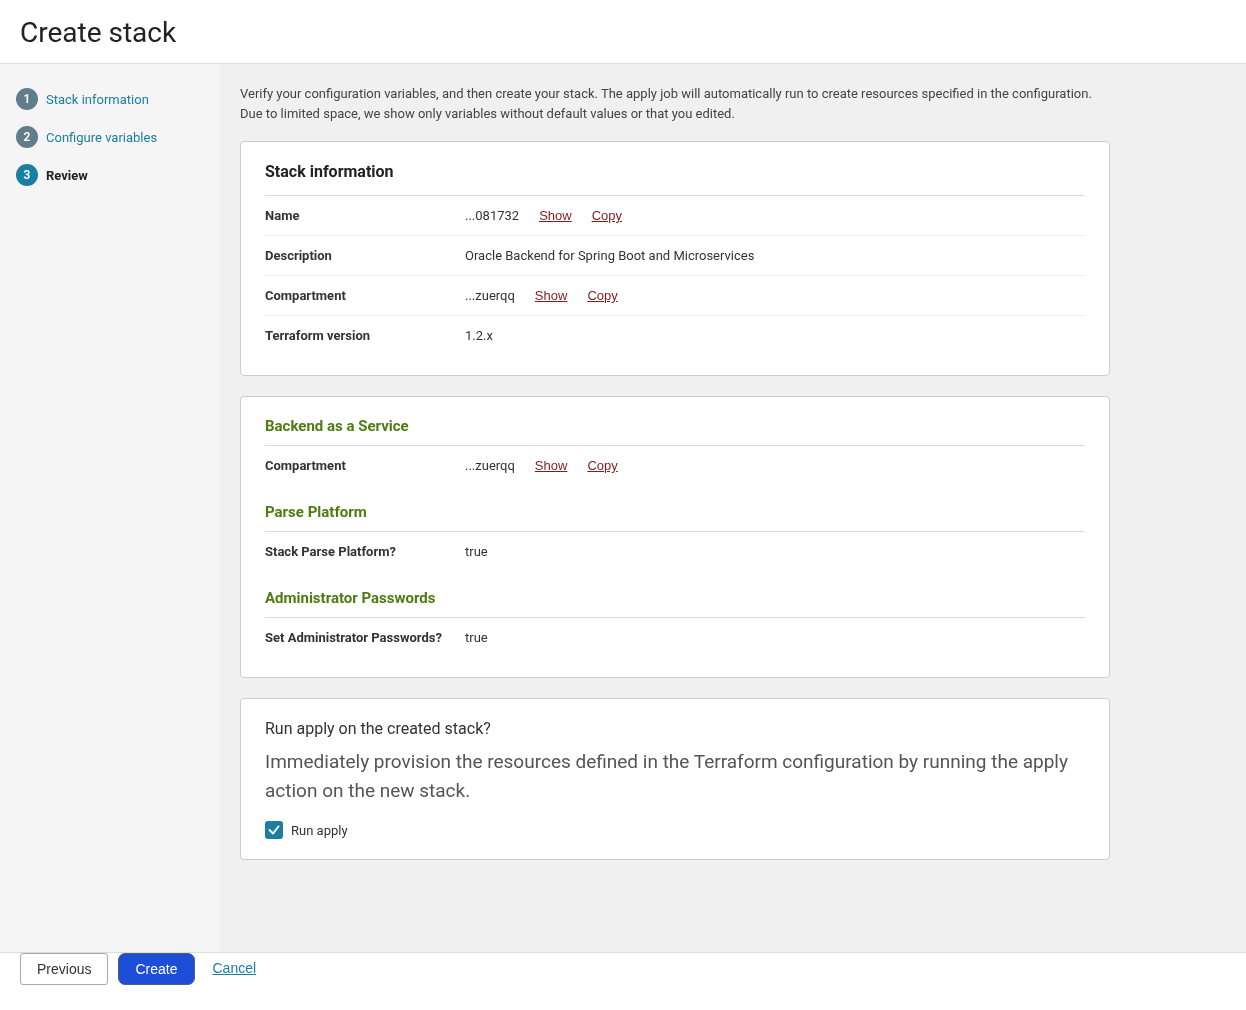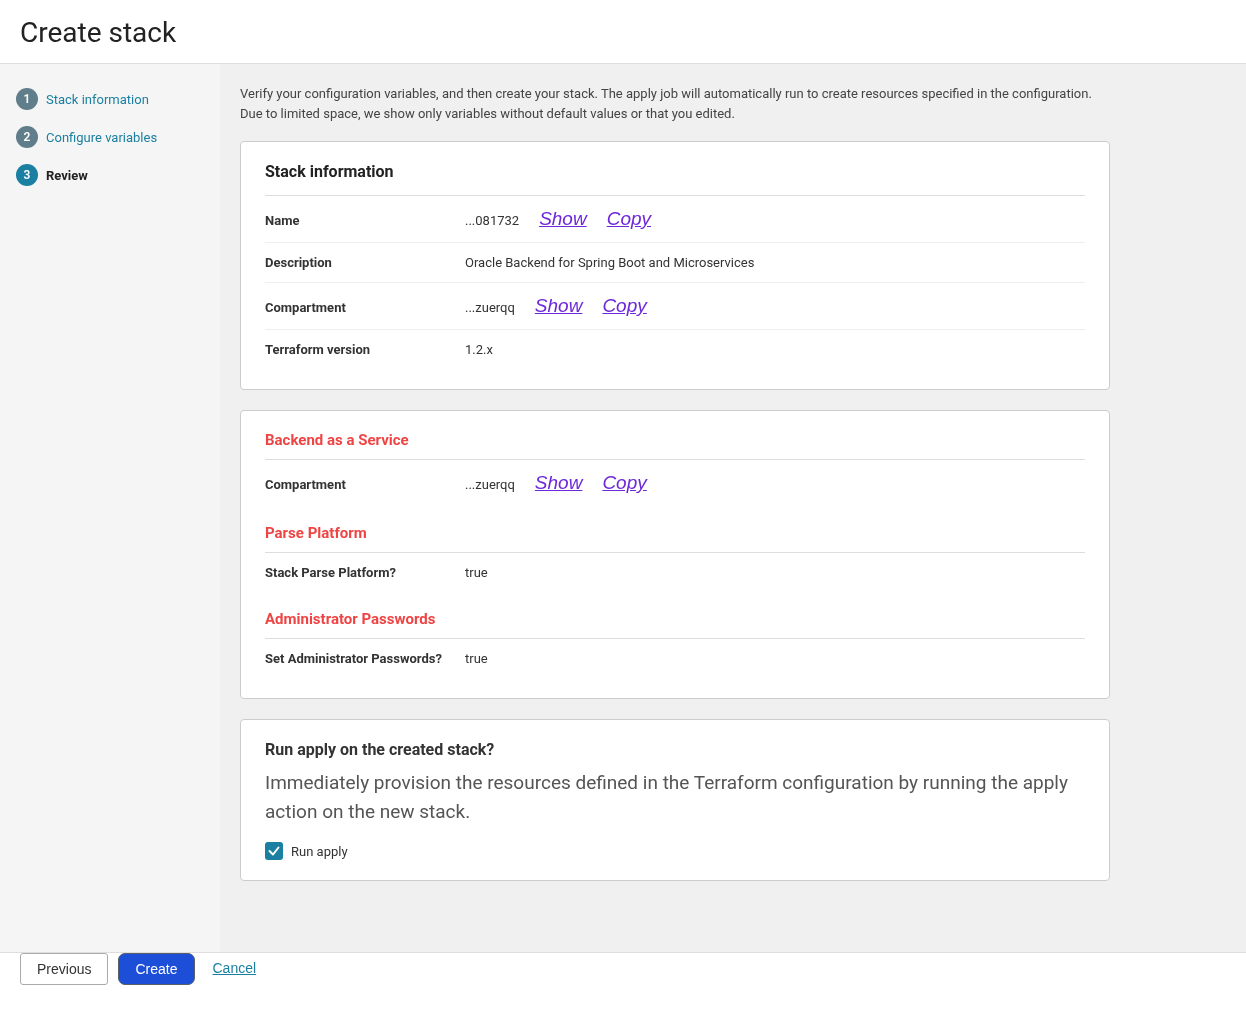--- a/index.html
+++ b/index.html
@@ -114,53 +114,52 @@
     }
     .info-value {
       flex: 1;
       font-size: 13px;
       color: #333;
       display: flex;
       align-items: baseline;
       gap: 20px;
     }
     .link-btn {
-      color: #6d28d9;
+      color: #7f1d1d;
       text-decoration: underline;
       cursor: pointer;
-      font-size: 19px;
+      font-size: 13px;
       background: none;
       border: none;
       padding: 0;
-      font-style: italic;
     }
     .section-group {
       margin-bottom: 18px;
     }
     .section-group-title {
       font-size: 15px;
       font-weight: 700;
-      color: #ef4444;
+      color: #4d7c0f;
       margin-bottom: 10px;
     }
     .section-group-divider {
       border: none;
       border-top: 1px solid #ddd;
       margin-bottom: 0;
     }
     .run-apply-card {
       background: #fff;
       border: 1px solid #ccc;
       border-radius: 4px;
       padding: 20px 24px;
       max-width: 870px;
     }
     .run-apply-title {
       font-size: 16px;
-      font-weight: 700;
+      font-weight: 400;
       color: #333;
       margin-bottom: 10px;
     }
     .run-apply-desc {
       font-size: 19px;
       color: #555;
       margin-bottom: 16px;
       line-height: 1.5;
     }
     .checkbox-row {

